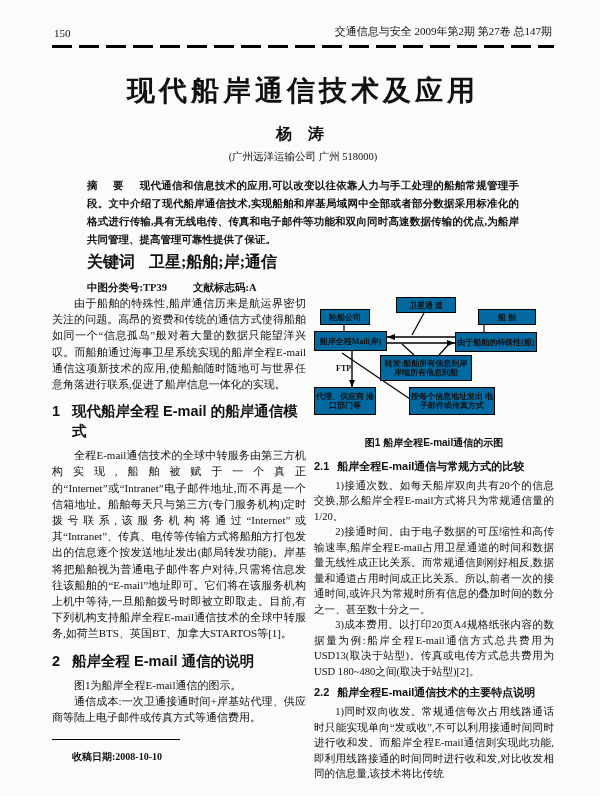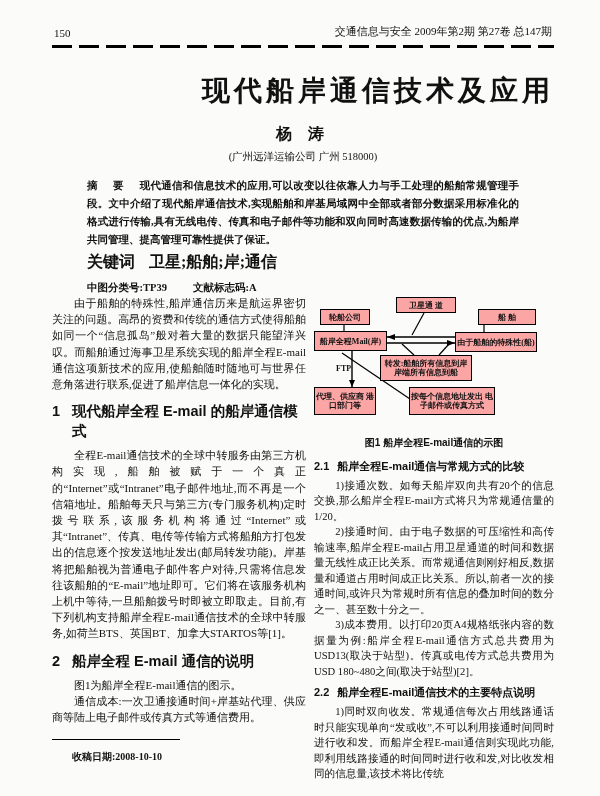--- a/index.html
+++ b/index.html
@@ -8,21 +8,21 @@
     font-family:"Liberation Serif","DejaVu Serif",serif;
     overflow:hidden;position:relative;
   }
   .page{padding:20px 46px 0 52px;}
   
   .header{display:flex;justify-content:space-between;align-items:flex-end;
     font-size:11px;padding:4px 2px 5px 2px;}
   .header-rule{height:3px;margin-top:1px;
     background:repeating-linear-gradient(90deg,#000 0 20px,transparent 20px 27px);}
   
-  .title{margin-top:24px;text-align:right;font-size:28px;font-weight:bold;
+  .title{margin-top:24px;text-align:center;font-size:28px;font-weight:bold;
     letter-spacing:4px;font-family:"Liberation Sans","DejaVu Sans",sans-serif;}
   .author{margin-top:14px;text-align:center;font-size:16px;font-weight:bold;letter-spacing:6px;}
   .affil{margin-top:5px;text-align:center;font-size:10.5px;}
   
   .abstract{width:432px;margin:12px auto 0 auto;font-size:10.5px;font-weight:600;
     line-height:18px;text-align:justify;}
   .abs-label{font-weight:bold;letter-spacing:6px;margin-right:10px;
     font-family:"Liberation Sans","DejaVu Sans",sans-serif;}
   .kw-line{width:432px;margin:3px auto 8px auto;font-size:16px;font-weight:600;}
   .kw-label{font-weight:bold;margin-right:14px;font-family:"Liberation Sans","DejaVu Sans",sans-serif;}
@@ -40,21 +40,21 @@
   .subsec-head{display:flex;font-weight:bold;font-size:11px;line-height:15px;
     margin:6px 0 4px 0;text-align:left;font-family:"Liberation Sans","DejaVu Sans",sans-serif;}
   .subsec-head .num{flex:0 0 auto;margin-right:8px;}
   
   .footnote{margin-top:14px;}
   .footnote-rule{width:128px;border-top:1.5px solid #000;}
   .footnote-text{margin-top:9px;margin-left:2em;font-size:10px;font-weight:bold;}
   
   .figure{position:relative;width:240px;height:132px;margin:2px 0 0 0;}
   .fig-svg{position:absolute;left:0;top:0;}
-  .fig-box{position:absolute;border:1.3px solid #000;background:#fca5a5;
+  .fig-box{position:absolute;border:1.3px solid #000;background:#0369a1;
     font-size:8px;line-height:9px;display:flex;align-items:center;justify-content:center;
     text-align:center;padding:1px;box-sizing:border-box;font-weight:600;}
   .fig-label{position:absolute;font-size:8px;font-weight:bold;}
   .fig-caption{text-align:center;font-size:10px;font-weight:bold;margin:6px 0 8px 0;
     font-family:"Liberation Sans","DejaVu Sans",sans-serif;}
 </style>
 </head>
 <body>
 
 <div class="page">

